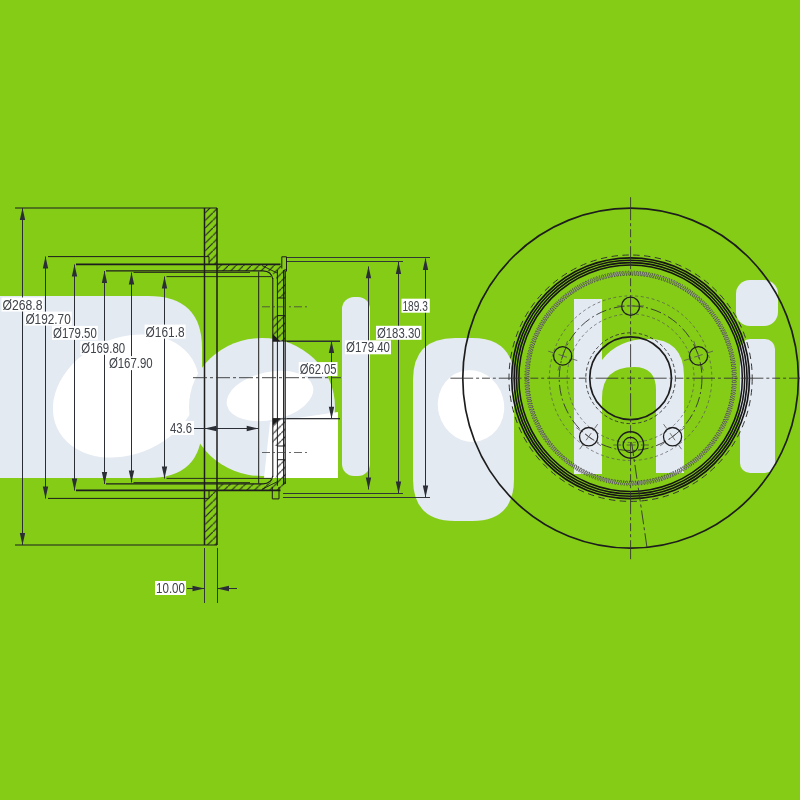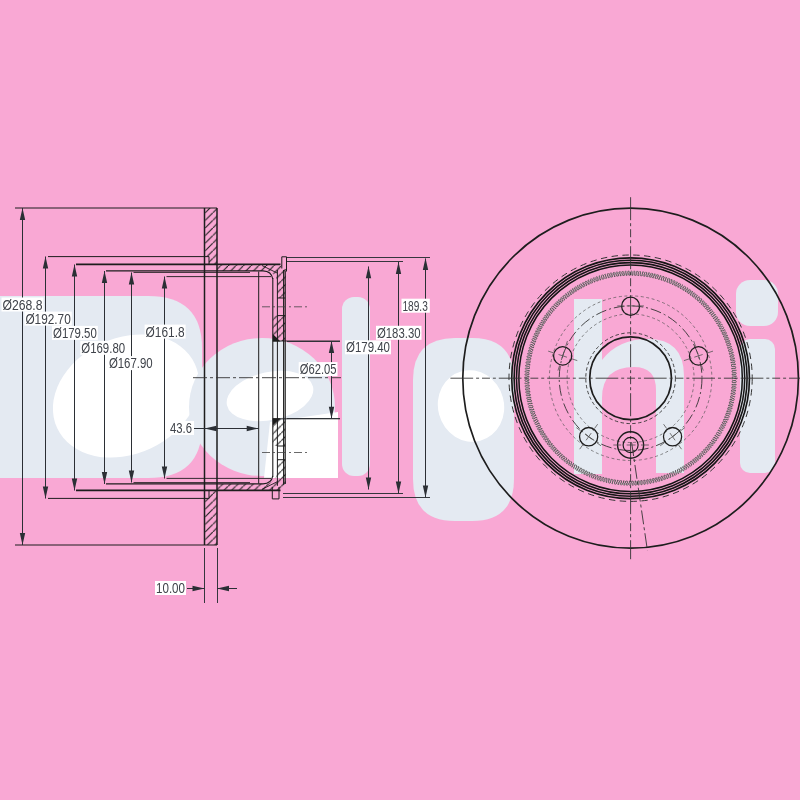--- a/index.html
+++ b/index.html
@@ -1,16 +1,16 @@
 <!DOCTYPE html>
 <html><head>
 <meta charset="utf-8">
 <style>
   html,body{margin:0;padding:0;background:#fff;}
-  #page{width:800px;height:800px;position:relative;background:#f9a8d4;overflow:hidden;}
+  #page{width:800px;height:800px;position:relative;background:#84cc16;overflow:hidden;}
   svg text{font-family:"Liberation Sans",sans-serif;fill:#3f434a;}
 </style>
 </head>
 <body>
 <div id="page">
 <svg width="800" height="800" viewBox="0 0 800 800" xmlns="http://www.w3.org/2000/svg">
 <defs>
 <pattern id="hatch" patternUnits="userSpaceOnUse" width="7.6" height="7.6" patternTransform="rotate(0)">
   <path d="M-1,8.6 L8.6,-1" stroke="#222" stroke-width="1.15" fill="none"></path>
 </pattern>

